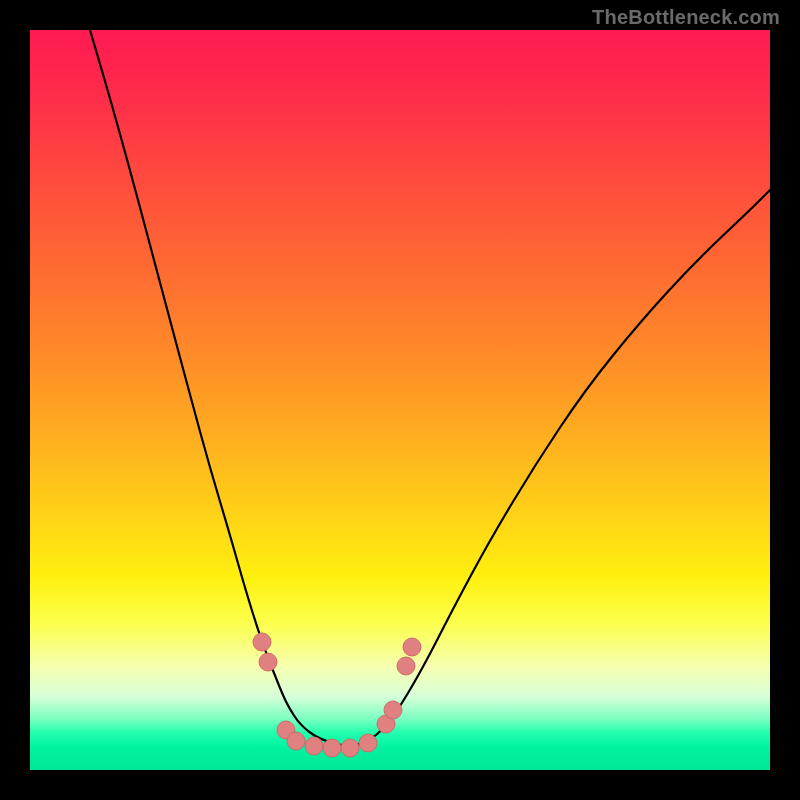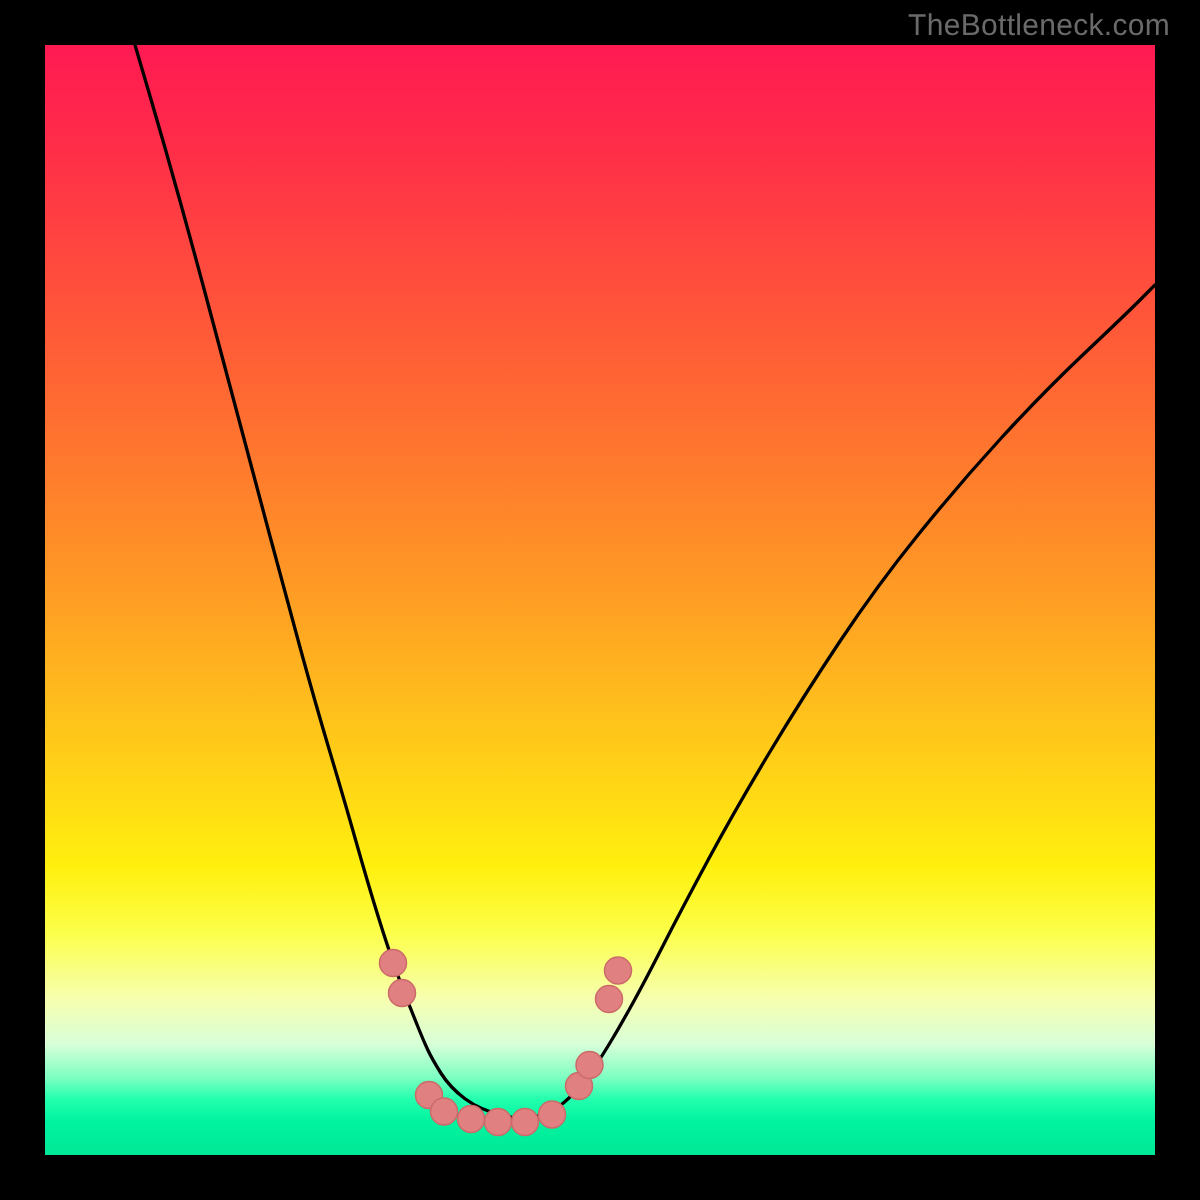--- a/index.html
+++ b/index.html
@@ -44,21 +44,21 @@
       #00f3a0 97%,
       #00e896 100%
     );
   }
   .watermark {
     position: absolute;
     top: 6px;
     right: 20px;
     color: #6a6a6a;
     font-size: 20px;
-    font-weight: 400;
+    font-weight: 700;
     letter-spacing: 0.2px;
     z-index: 20;
     user-select: none;
   }
   svg.curves {
     position: absolute;
     left: 0;
     top: 0;
     width: 740px;
     height: 740px;

